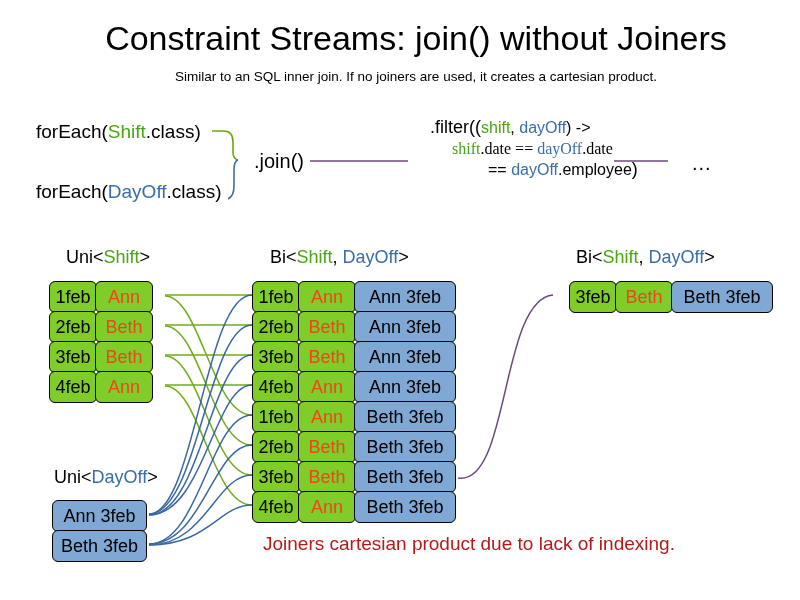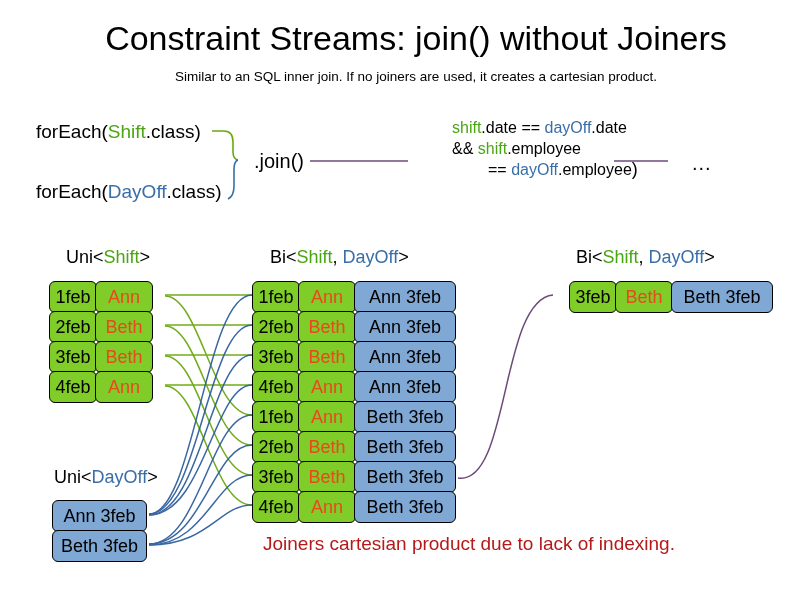--- a/index.html
+++ b/index.html
@@ -57,21 +57,21 @@
   #joinLabel     { left: 238px; top: 150px; font-size: 20px; white-space: nowrap; }
 
   
   #filterBlock {
     left: 414px; top: 117px;
     font-size: 16px;
     line-height: 21px;
     white-space: nowrap;
   }
   #filterBlock .big { font-size: 18px; }
-  #filterBlock .ln2 { padding-left: 22px; }
+  #filterBlock .ln2 { padding-left: 22px; font-family: Liberation Serif, serif; }
   #filterBlock .ln3 { padding-left: 22px; }
   #filterBlock .ln4 { padding-left: 58px; }
   #ellipsis { left: 676px; top: 152px; font-size: 20px; letter-spacing: 1px; }
 
   
   .stream-header {
     font-size: 18px;
     line-height: 22px;
     white-space: nowrap;
   }
@@ -202,22 +202,22 @@
     <span class="c-black">forEach(</span><span class="c-shift">Shift</span><span class="c-black">.class)</span>
   </div>
 
   <div class="abs code-line" id="forEachDayOff">
     <span class="c-black">forEach(</span><span class="c-dayoff">DayOff</span><span class="c-black">.class)</span>
   </div>
 
   <div class="abs" id="joinLabel">.join()</div>
 
   <div class="abs" id="filterBlock">
+    <div class="ln1"><span class="c-black big">.filter(</span><span class="c-black big">(</span><span class="c-shift">shift</span><span class="c-black">, </span><span class="c-dayoff">dayOff</span><span class="c-black">) -&gt;</span></div>
     <div class="ln2"><span class="c-shift">shift</span><span class="c-black">.date == </span><span class="c-dayoff">dayOff</span><span class="c-black">.date</span></div>
-    <div class="ln3"><span class="c-black">&amp;&amp; </span><span class="c-shift">shift</span><span class="c-black">.employee</span></div>
     <div class="ln4"><span class="c-black">== </span><span class="c-dayoff">dayOff</span><span class="c-black">.employee</span><span class="c-black big">)</span></div>
   </div>
 
   <div class="abs" id="ellipsis">...</div>
 
   <div class="abs stream-header" id="hdrUniShift">
     <span class="c-black">Uni&lt;</span><span class="c-shift">Shift</span><span class="c-black">&gt;</span>
   </div>
 
   <div class="abs stream-header" id="hdrBiMiddle">

